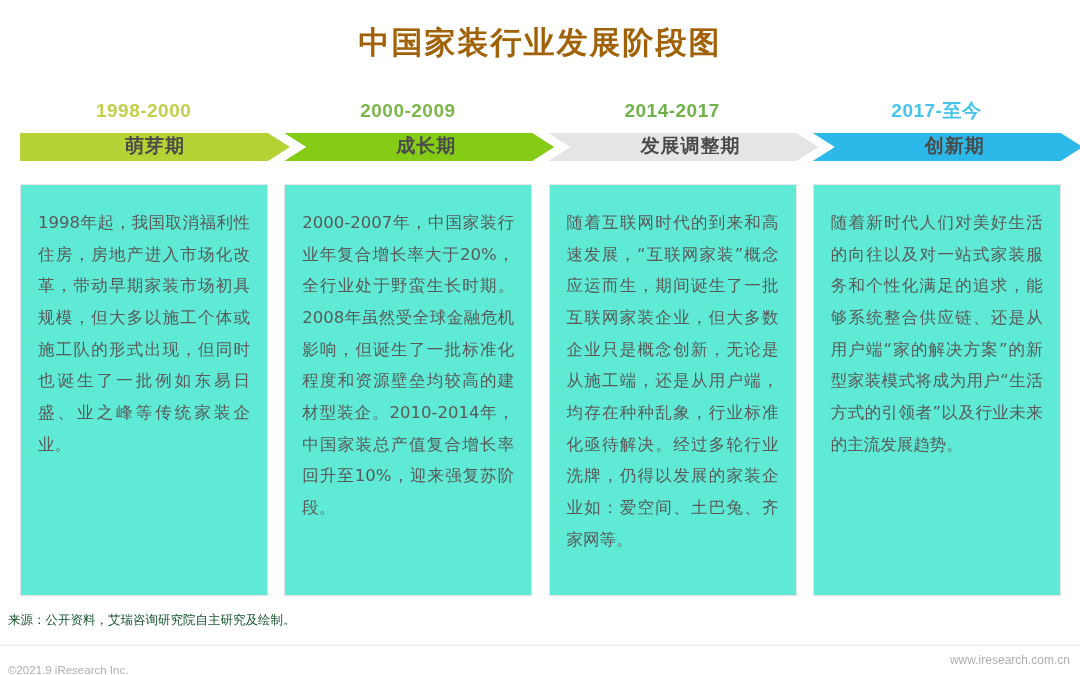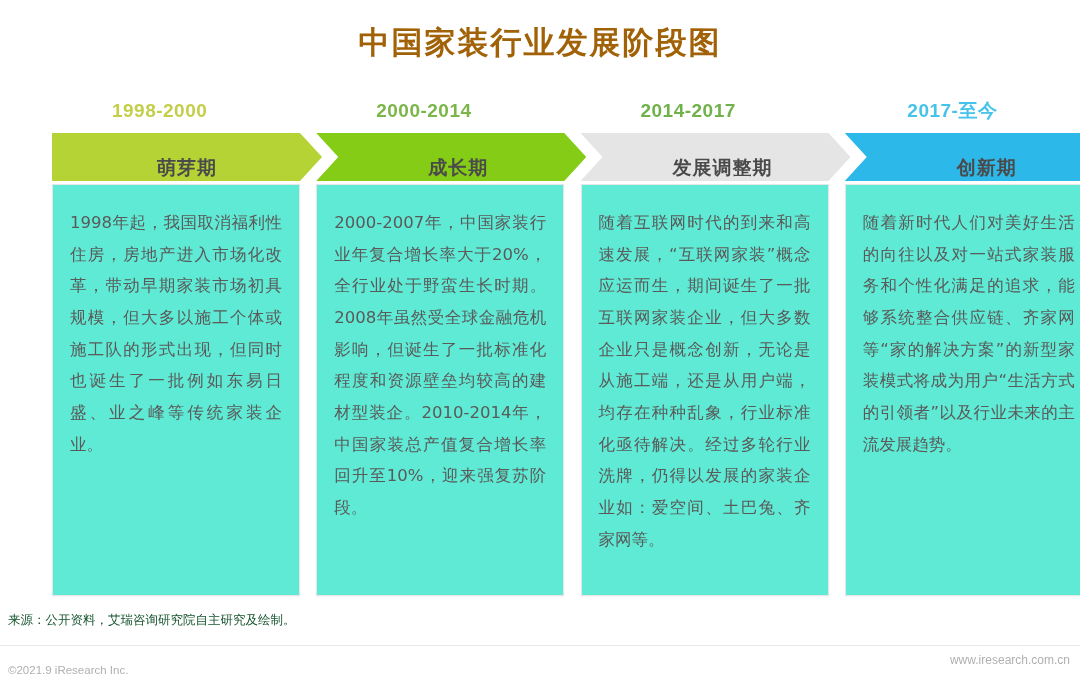--- a/index.html
+++ b/index.html
@@ -35,21 +35,20 @@
     left: 20px;
     width: 1040px;
     height: 505px;
     display: flex;
     gap: 17px;
   }
   .column {
     position: relative;
     width: 248px;
     height: 100%;
-    margin-left: 32px;
   }
 
   .year {
     height: 30px;
     line-height: 30px;
     text-align: center;
     font-size: 19px;
     font-weight: bold;
     letter-spacing: 0.5px;
   }
@@ -58,24 +57,24 @@
   .banner-wrap {
     position: relative;
     height: 44px;
     margin-top: 7px;
   }
   .banner {
     position: absolute;
     left: 0;
     top: 0;
     width: 270px;
-    height: 48px;
+    height: 28px;
     clip-path: polygon(0 0, 248px 0, 270px 50%, 248px 100%, 0 100%, 22px 50%);
     display: flex;
-    align-items: flex-end;
+    align-items: flex-start;
     justify-content: center;
   }
   .column:first-child .banner {
     clip-path: polygon(0 0, 248px 0, 270px 50%, 248px 100%, 0 100%);
   }
   .banner-label {
     font-size: 19px;
     font-weight: bold;
     color: #4a4a4a;
     letter-spacing: 1px;
@@ -148,21 +147,21 @@
       <div class="banner" style="background: rgb(181, 211, 52);">
         <span class="banner-label">萌芽期</span>
       </div>
     </div>
     <div class="card">
       <div class="card-text">1998年起，我国取消福利性住房，房地产进入市场化改革，带动早期家装市场初具规模，但大多以施工个体或施工队的形式出现，但同时也诞生了一批例如东易日盛、业之峰等传统家装企业。</div>
     </div>
   </div>
 
   <div class="column">
-    <div class="year" style="color: rgb(122, 182, 72);">2000-2014</div>
+    <div class="year" style="color: rgb(122, 182, 72);">2000-2009</div>
     <div class="banner-wrap">
       <div class="banner" style="background: #84cc16;">
         <span class="banner-label">成长期</span>
       </div>
     </div>
     <div class="card">
       <div class="card-text">2000-2007年，中国家装行业年复合增长率大于20%，全行业处于野蛮生长时期。2008年虽然受全球金融危机影响，但诞生了一批标准化程度和资源壁垒均较高的建材型装企。2010-2014年，中国家装总产值复合增长率回升至10%，迎来强复苏阶段。</div>
     </div>
   </div>
 
@@ -179,21 +178,21 @@
   </div>
 
   <div class="column">
     <div class="year" style="color: rgb(69, 195, 234);">2017-至今</div>
     <div class="banner-wrap">
       <div class="banner" style="background: rgb(44, 184, 232);">
         <span class="banner-label">创新期</span>
       </div>
     </div>
     <div class="card">
-      <div class="card-text">随着新时代人们对美好生活的向往以及对一站式家装服务和个性化满足的追求，能够系统整合供应链、齐家网等“家的解决方案”的新型家装模式将成为用户“生活方式的引领者”以及行业未来的主流发展趋势。</div>
+      <div class="card-text">随着新时代人们对美好生活的向往以及对一站式家装服务和个性化满足的追求，能够系统整合供应链、还是从用户端“家的解决方案”的新型家装模式将成为用户“生活方式的引领者”以及行业未来的主流发展趋势。</div>
     </div>
   </div>
 
 </div>
 
 <div class="source">来源：公开资料，艾瑞咨询研究院自主研究及绘制。</div>
 
 <div class="footbar">
   <div class="foot-left">©2021.9 iResearch Inc.</div>
   <div class="foot-right">www.iresearch.com.cn</div>

